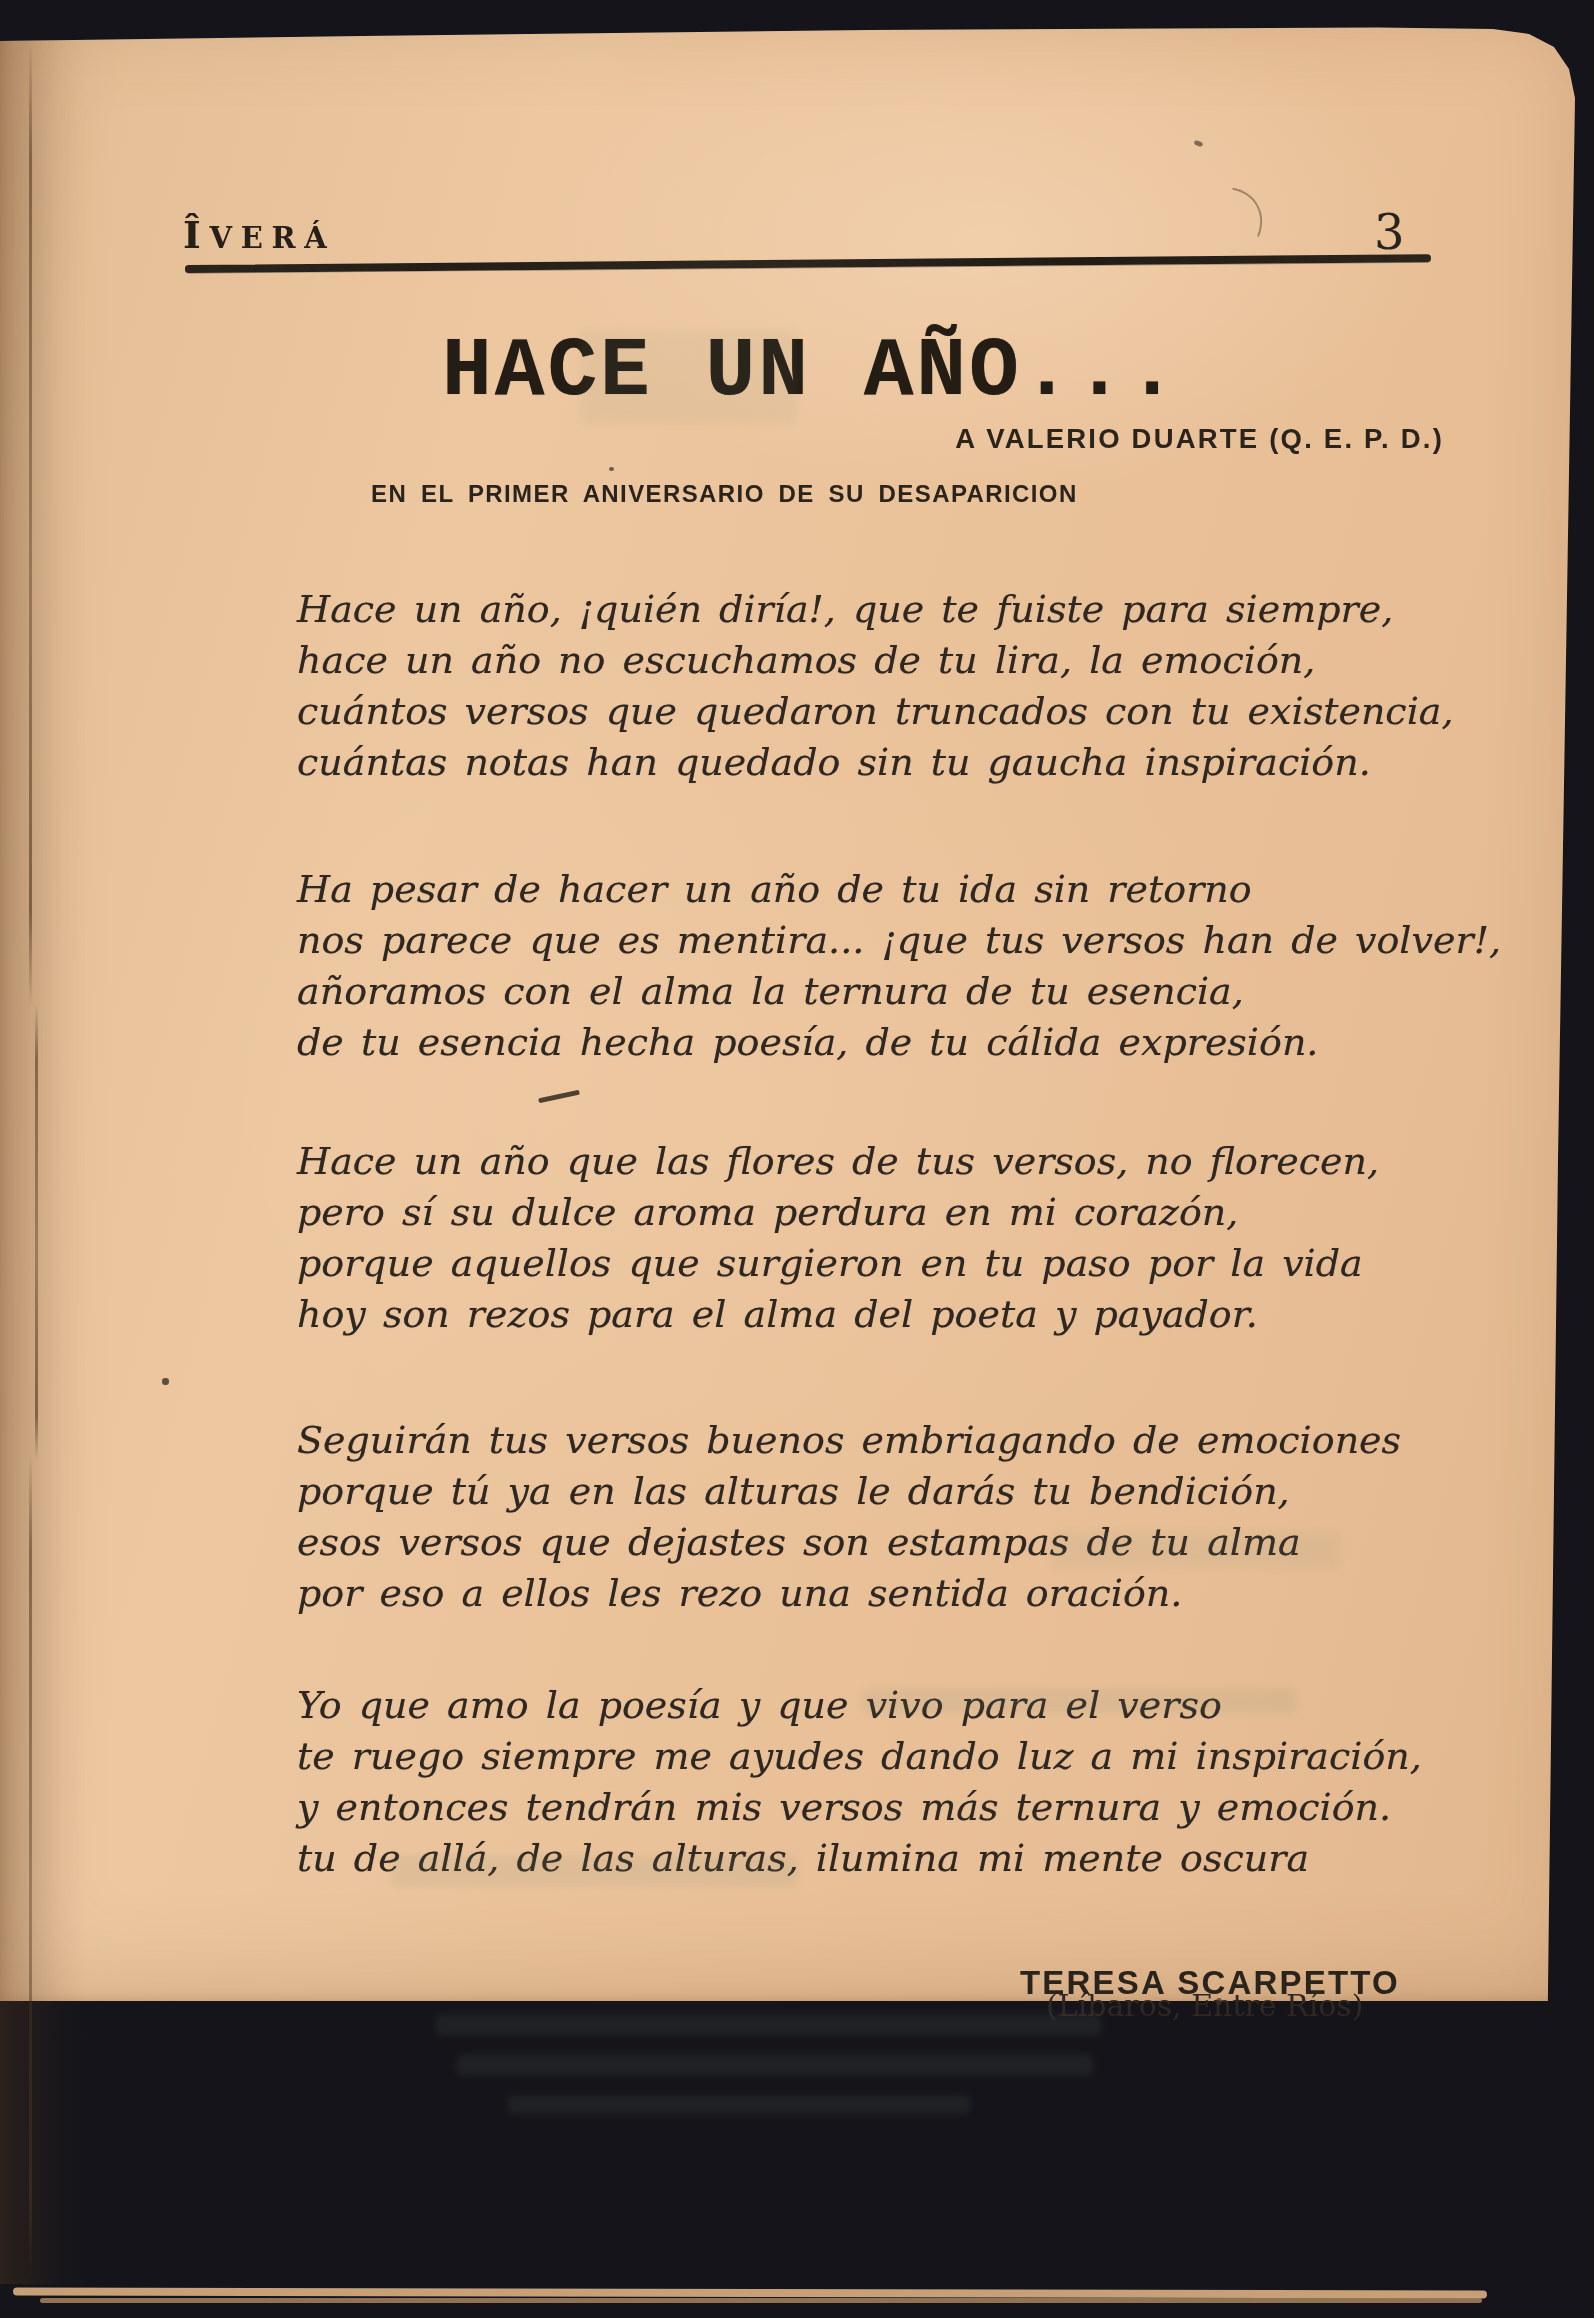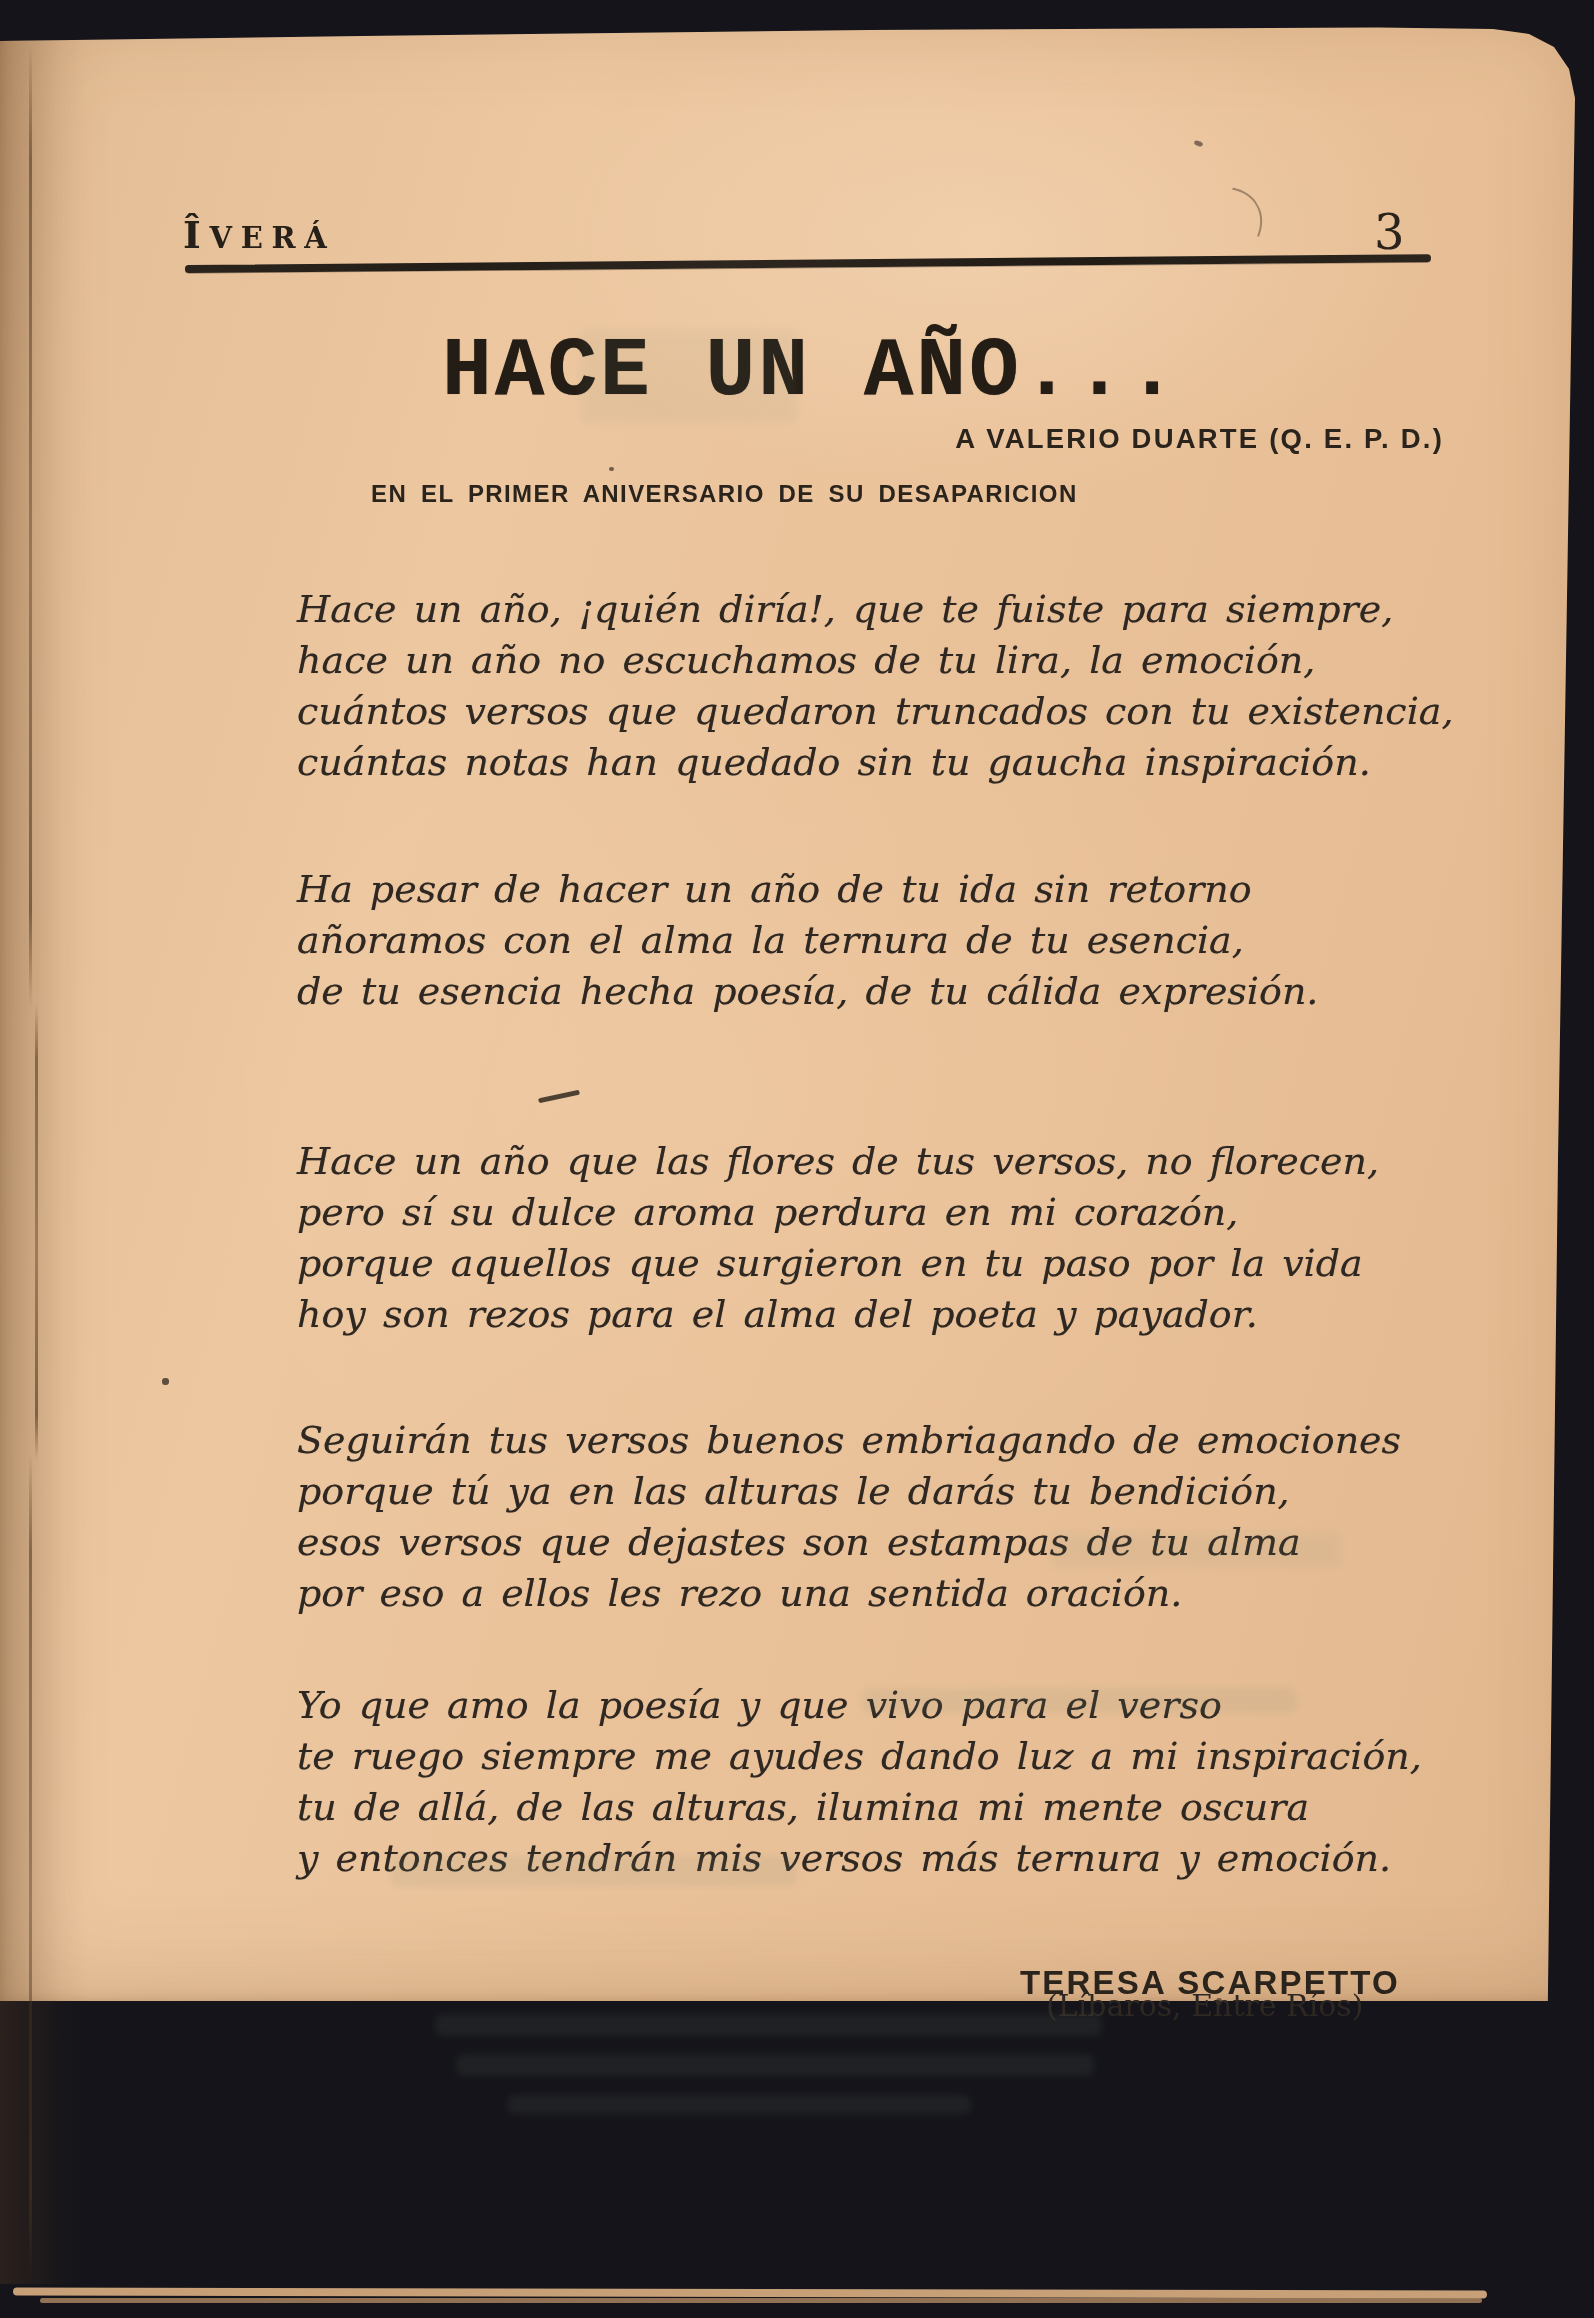--- a/index.html
+++ b/index.html
@@ -107,41 +107,42 @@
   <div class="subtitle">EN EL PRIMER ANIVERSARIO DE SU DESAPARICION</div>
 
   <div class="stanza s1">
     <div class="line">Hace un año, ¡quién diría!, que te fuiste para siempre,</div>
     <div class="line">hace un año no escuchamos de tu lira, la emoción,</div>
     <div class="line">cuántos versos que quedaron truncados con tu existencia,</div>
     <div class="line">cuántas notas han quedado sin tu gaucha inspiración.</div>
   </div>
   <div class="stanza s2">
     <div class="line">Ha pesar de hacer un año de tu ida sin retorno</div>
+    <div class="line">nos parece que es mentira... ¡que tus versos han de volver!,</div>
     <div class="line">añoramos con el alma la ternura de tu esencia,</div>
     <div class="line">de tu esencia hecha poesía, de tu cálida expresión.</div>
   </div>
   <div class="dash-mark"></div>
   <div class="stanza s3">
     <div class="line">Hace un año que las flores de tus versos, no florecen,</div>
     <div class="line">pero sí su dulce aroma perdura en mi corazón,</div>
     <div class="line">porque aquellos que surgieron en tu paso por la vida</div>
     <div class="line">hoy son rezos para el alma del poeta y payador.</div>
   </div>
   <div class="stanza s4">
     <div class="line">Seguirán tus versos buenos embriagando de emociones</div>
     <div class="line">porque tú ya en las alturas le darás tu bendición,</div>
     <div class="line">esos versos que dejastes son estampas de tu alma</div>
     <div class="line">por eso a ellos les rezo una sentida oración.</div>
   </div>
   <div class="stanza s5">
     <div class="line">Yo que amo la poesía y que vivo para el verso</div>
     <div class="line">te ruego siempre me ayudes dando luz a mi inspiración,</div>
+    <div class="line">y entonces tendrán mis versos más ternura y emoción.</div>
     <div class="line">tu de allá, de las alturas, ilumina mi mente oscura</div>
-    <div class="line">y entonces tendrán mis versos más ternura y emoción.</div>
   </div>
 
   <div class="author">TERESA SCARPETTO</div>
   <div class="location">(Líbaros, Entre Ríos)</div>
 
   <div class="speck sp1"></div>
   <div class="speck sp2"></div>
   <div class="speck sp3"></div>
   <div class="speck sp4"></div>
   <div class="ghost g1"></div>

